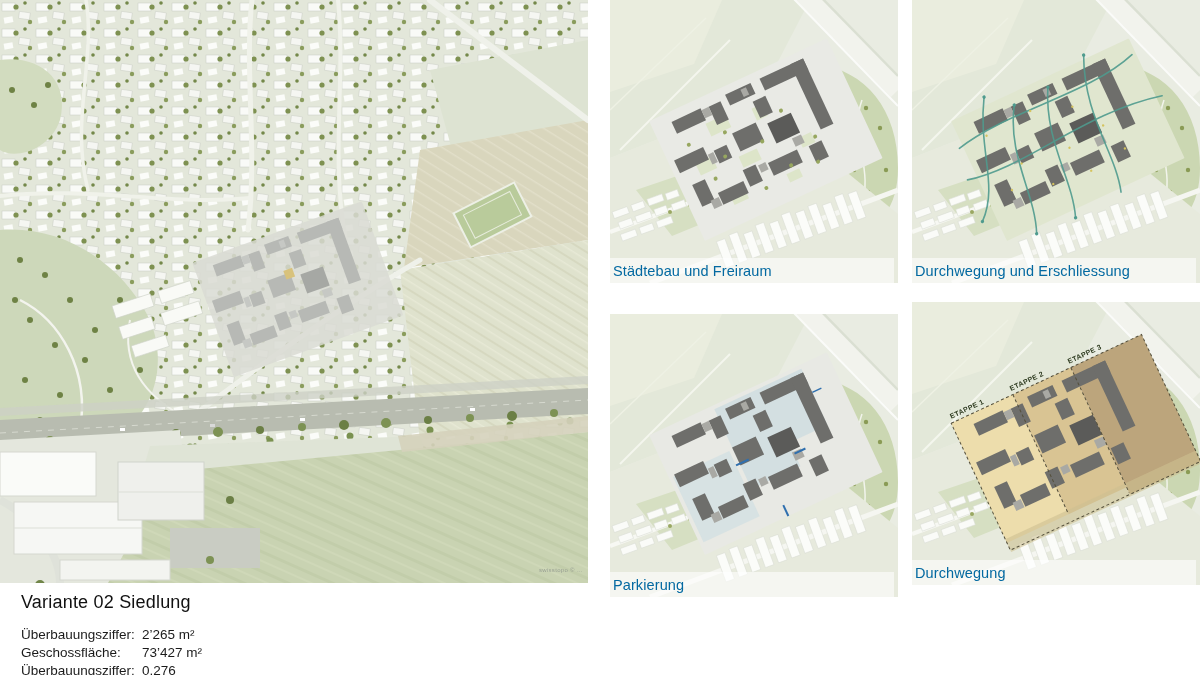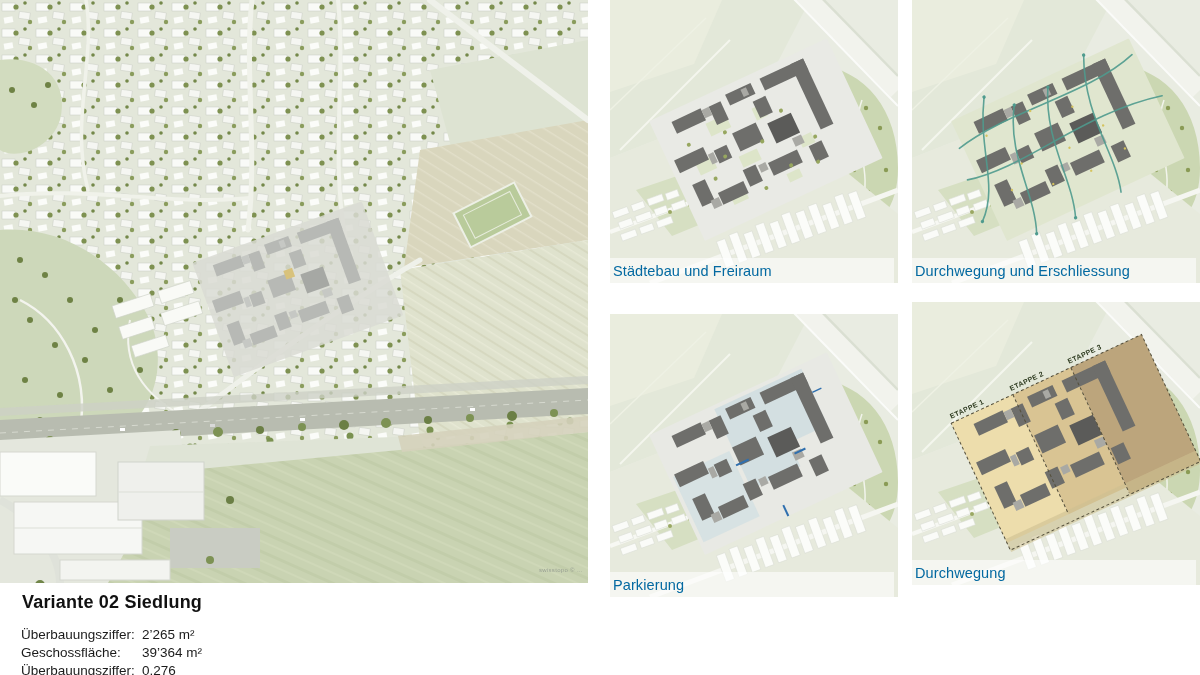--- a/index.html
+++ b/index.html
@@ -7,21 +7,21 @@
   figure{margin:0;}
   .main-fig{position:absolute;left:0;top:0;width:588px;height:583px;}
   .main-fig svg{display:block;}
   .attr{position:absolute;right:5px;bottom:10px;font-size:6px;color:#8f968c;letter-spacing:.3px;opacity:.85;}
   .panel{position:absolute;width:288px;height:283px;}
   .panel svg{display:block;}
   .panel .cap{position:absolute;left:0;right:4px;bottom:0;height:25px;background:rgba(255,255,255,.58);
       display:flex;align-items:center;font-size:14.5px;font-weight:500;color:#0369a1;padding-left:3px;letter-spacing:.1px;}
   #p1{left:610px;top:0;} #p2{left:912px;top:0;} #p3{left:610px;top:302px;margin-top:12px;} #p4{left:912px;top:302px;}
   .caption{position:absolute;left:21px;top:592px;}
-  .caption h1{margin:0;font-size:18px;font-weight:bold;color:#111;letter-spacing:.2px;text-align:right;}
+  .caption h1{margin:0;font-size:18px;font-weight:normal;color:#111;letter-spacing:.2px;}
   .stats{margin-top:13px;font-size:13.5px;color:#1b1b1b;line-height:18px;}
   .stats .row{display:flex;}
   .stats .lbl{width:121px;}
   .stats .val{}
   .defs{position:absolute;width:0;height:0;overflow:hidden;}
 </style>
 </head>
 <body>
 
 <svg class="defs" aria-hidden="true">
@@ -387,21 +387,21 @@
 
   <section class="caption">
     <h1>Variante 02 Siedlung</h1>
     <div class="stats">
       <div class="row">
         <span class="lbl">Überbauungsziffer:</span>
         <span class="val">2’265 m²</span>
       </div>
       <div class="row">
         <span class="lbl">Geschossfläche:</span>
-        <span class="val">39’364 m²</span>
+        <span class="val">73’427 m²</span>
       </div>
       <div class="row">
         <span class="lbl">Überbauungsziffer:</span>
         <span class="val">0.276</span>
       </div>
     </div>
   </section>
 
 </div>
 

